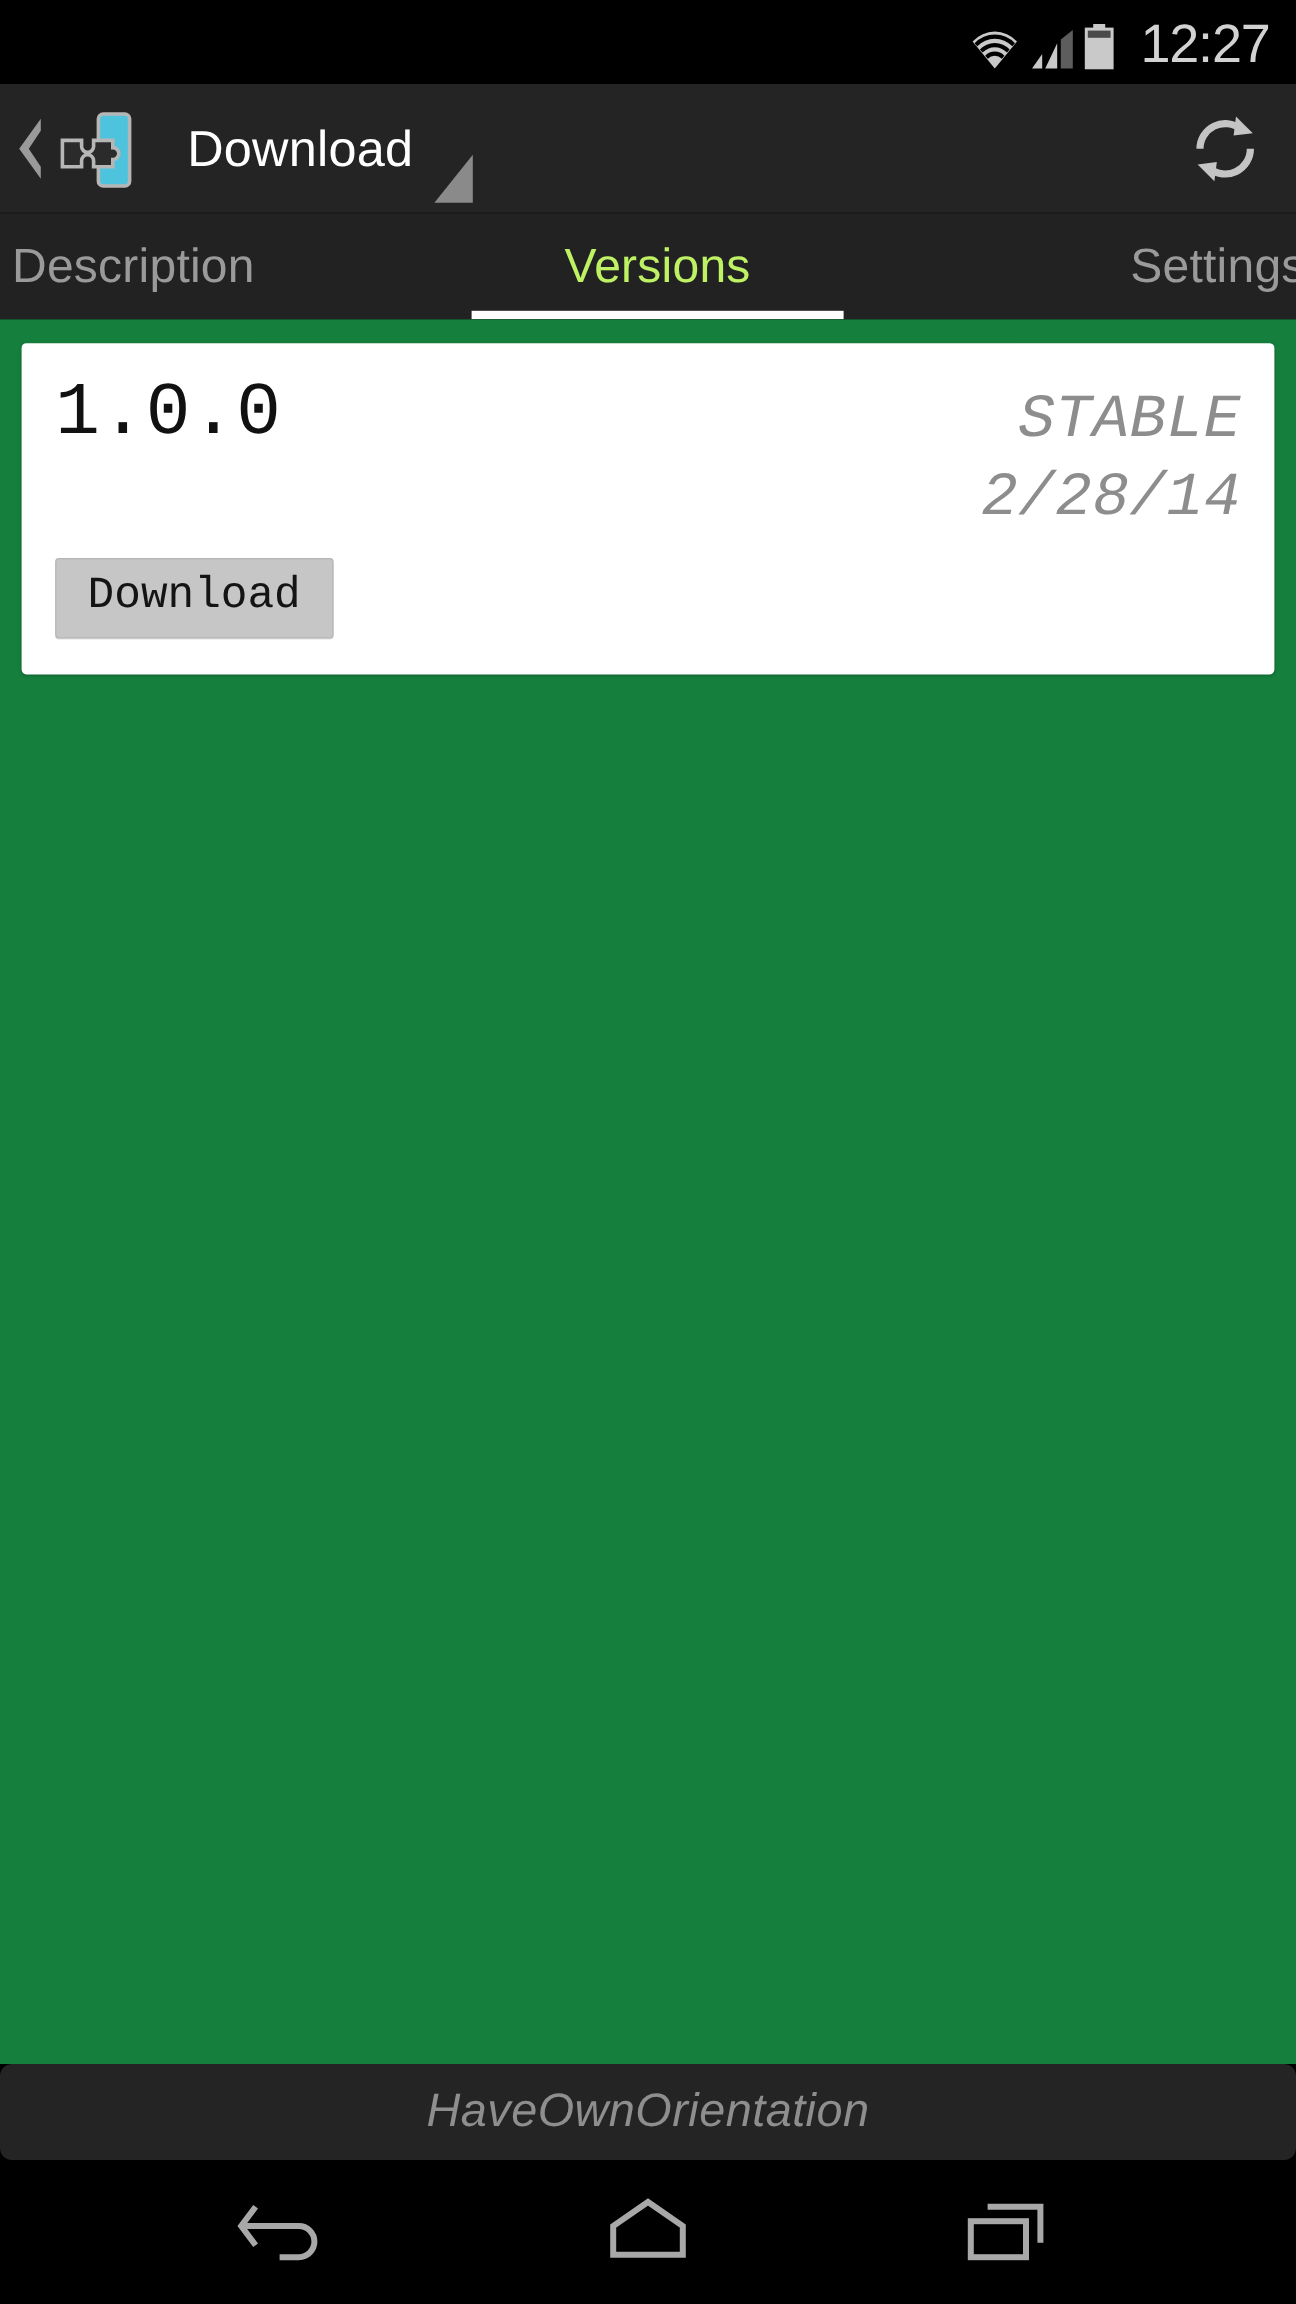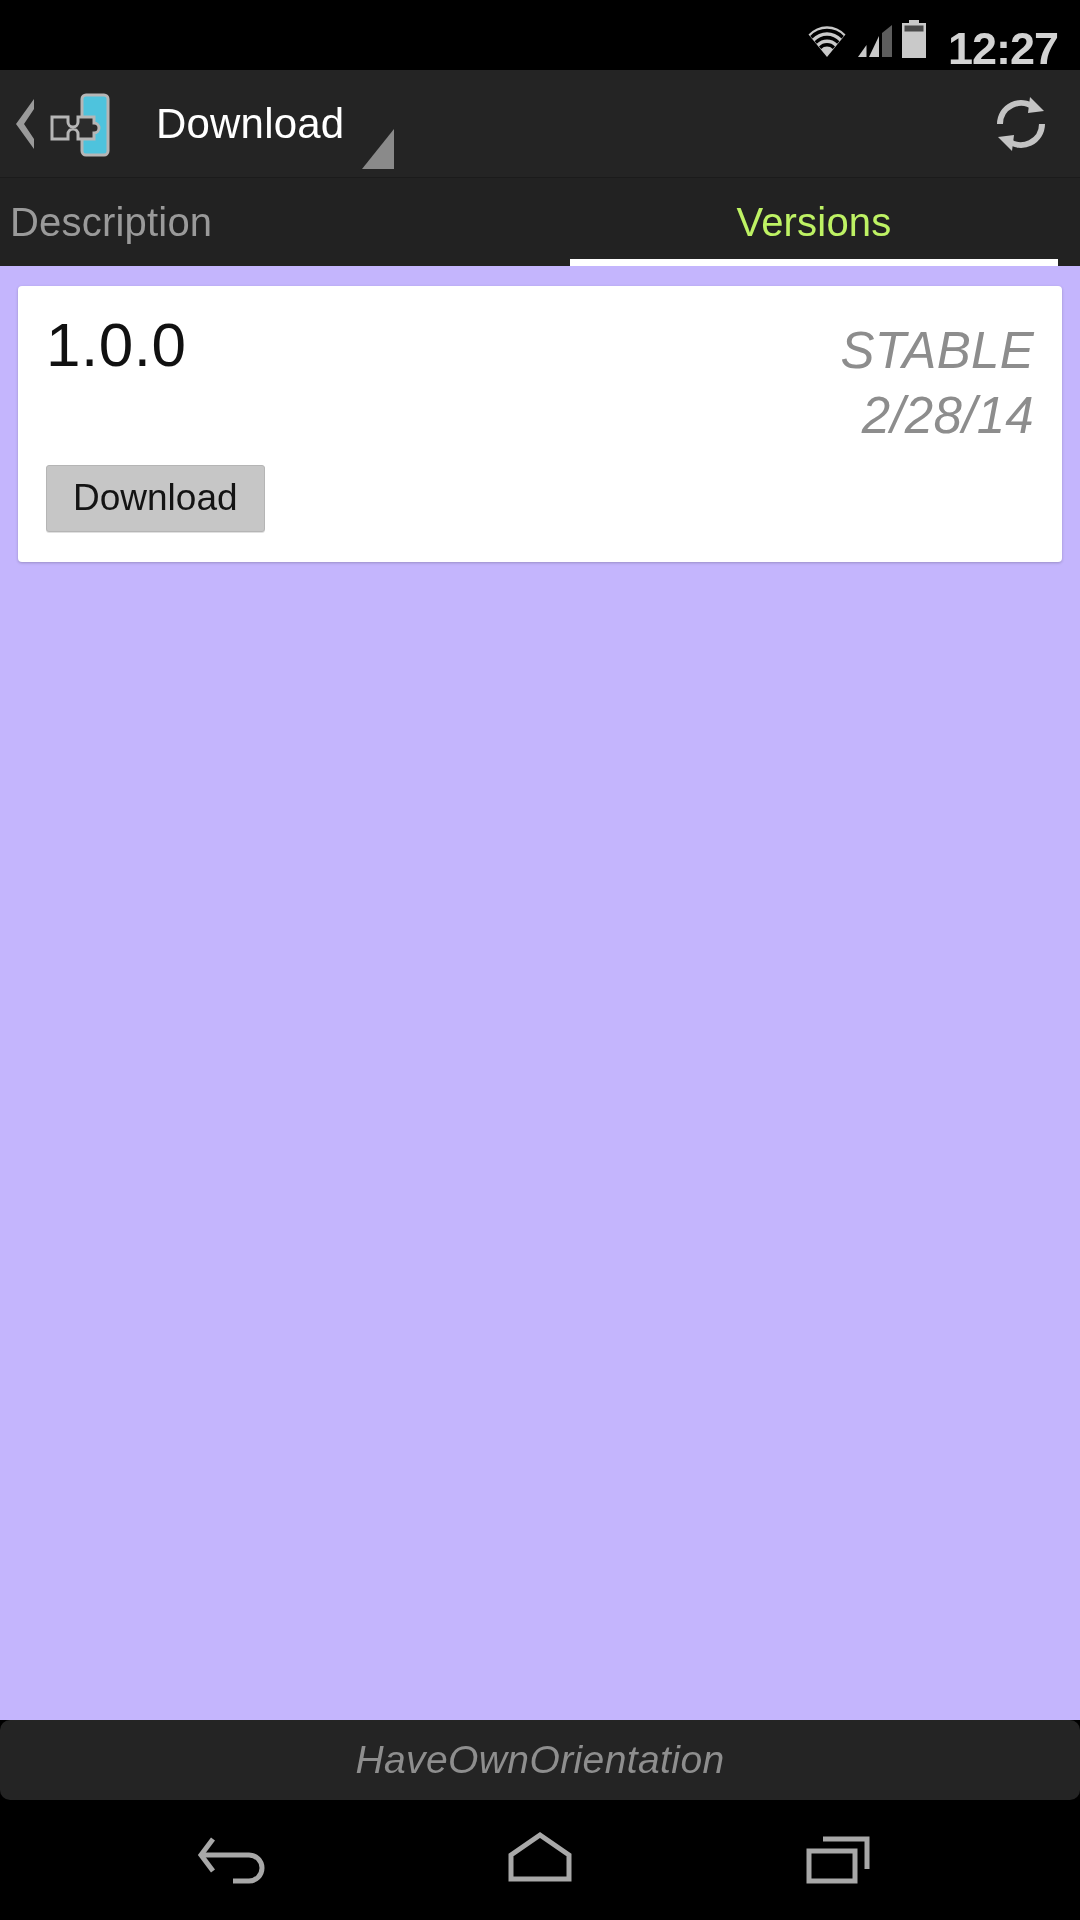--- a/index.html
+++ b/index.html
@@ -16,22 +16,22 @@
     height:70px; background:#000; flex:0 0 70px;
     display:flex; align-items:center; justify-content:flex-end;
     padding-right:22px;
   }
   .status-icons { display:flex; align-items:flex-end; gap:6px; }
   .wifi-ico { width:42px; height:34px; display:block; }
   .signal-ico { width:40px; height:34px; display:block; }
   .batt-ico { width:28px; height:38px; display:block; }
   .clock {
     color:#d2d2d2; font-size:45px; letter-spacing:-1px;
-    margin-left:14px; line-height:1; font-weight:700;
-    position:relative; top:13px;
+    margin-left:14px; line-height:1; font-weight:400;
+    position:relative; top:1px;
   }
 
   
   .actionbar {
     flex:0 0 108px; background:#242424;
     display:flex; align-items:center; position:relative;
     border-bottom:1px solid #1b1b1b;
   }
   .home-up { display:flex; align-items:center; padding-left:10px; }
   .up-chevron { width:30px; height:58px; display:block; }
@@ -68,22 +68,22 @@
     content:""; position:absolute; left:22px; right:22px; bottom:0;
     height:7px; background:#ffffff;
   }
   .tab-desc { justify-content:flex-start; padding-left:16px; }
   .tab-set { justify-content:flex-end; }
   .tab-desc .tab-label { margin-left:-6px; }
   .tab-set .tab-label { margin-right:-8px; }
 
   
   .content {
-    flex:1 1 auto; background:#c4b5fd;
-    padding:20px 18px 0 18px; overflow:hidden;
+    flex:1 1 auto; background:#15803d;
+    padding:20px 18px 0 18px; overflow:hidden;font-family:Liberation Mono, monospace;
   }
   .card {
     background:#ffffff; border-radius:4px;
     box-shadow:0 1px 3px rgba(0,0,0,0.22);
     padding:26px 28px 30px 28px;
     position:relative; min-height:232px;
   }
   .card-top { display:flex; justify-content:space-between; align-items:flex-start; }
   .version-num {
     font-size:62px; color:#111111; font-weight:400;
@@ -182,20 +182,23 @@
       <path fill="#c4c4c4" d="M22 58 L8 44 L24 42 Z"></path>
     </svg>
   </div>
 
   <div class="tabbar">
     <div class="tab inactive tab-desc">
       <span class="tab-label">Description</span>
     </div>
     <div class="tab active">
       <span class="tab-label">Versions</span>
+    </div>
+    <div class="tab inactive tab-set">
+      <span class="tab-label">Settings</span>
     </div>
   </div>
 
   <div class="content">
     <div class="card">
       <div class="card-top">
         <div class="version-num">1.0.0</div>
         <div class="meta">
           <span class="meta-channel">STABLE</span>
           <span class="meta-date">2/28/14</span>

